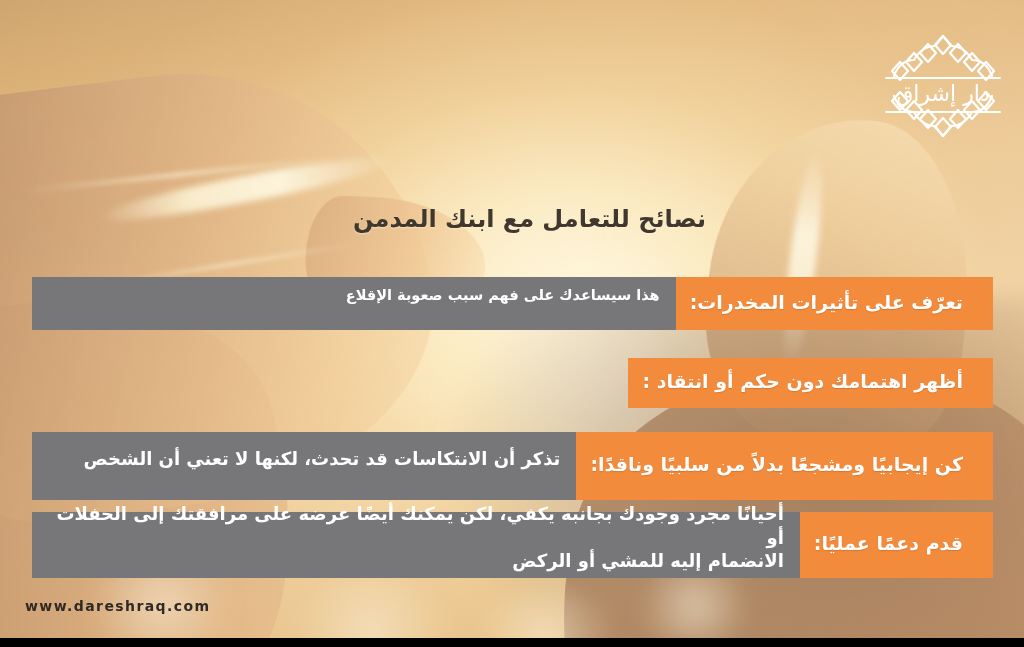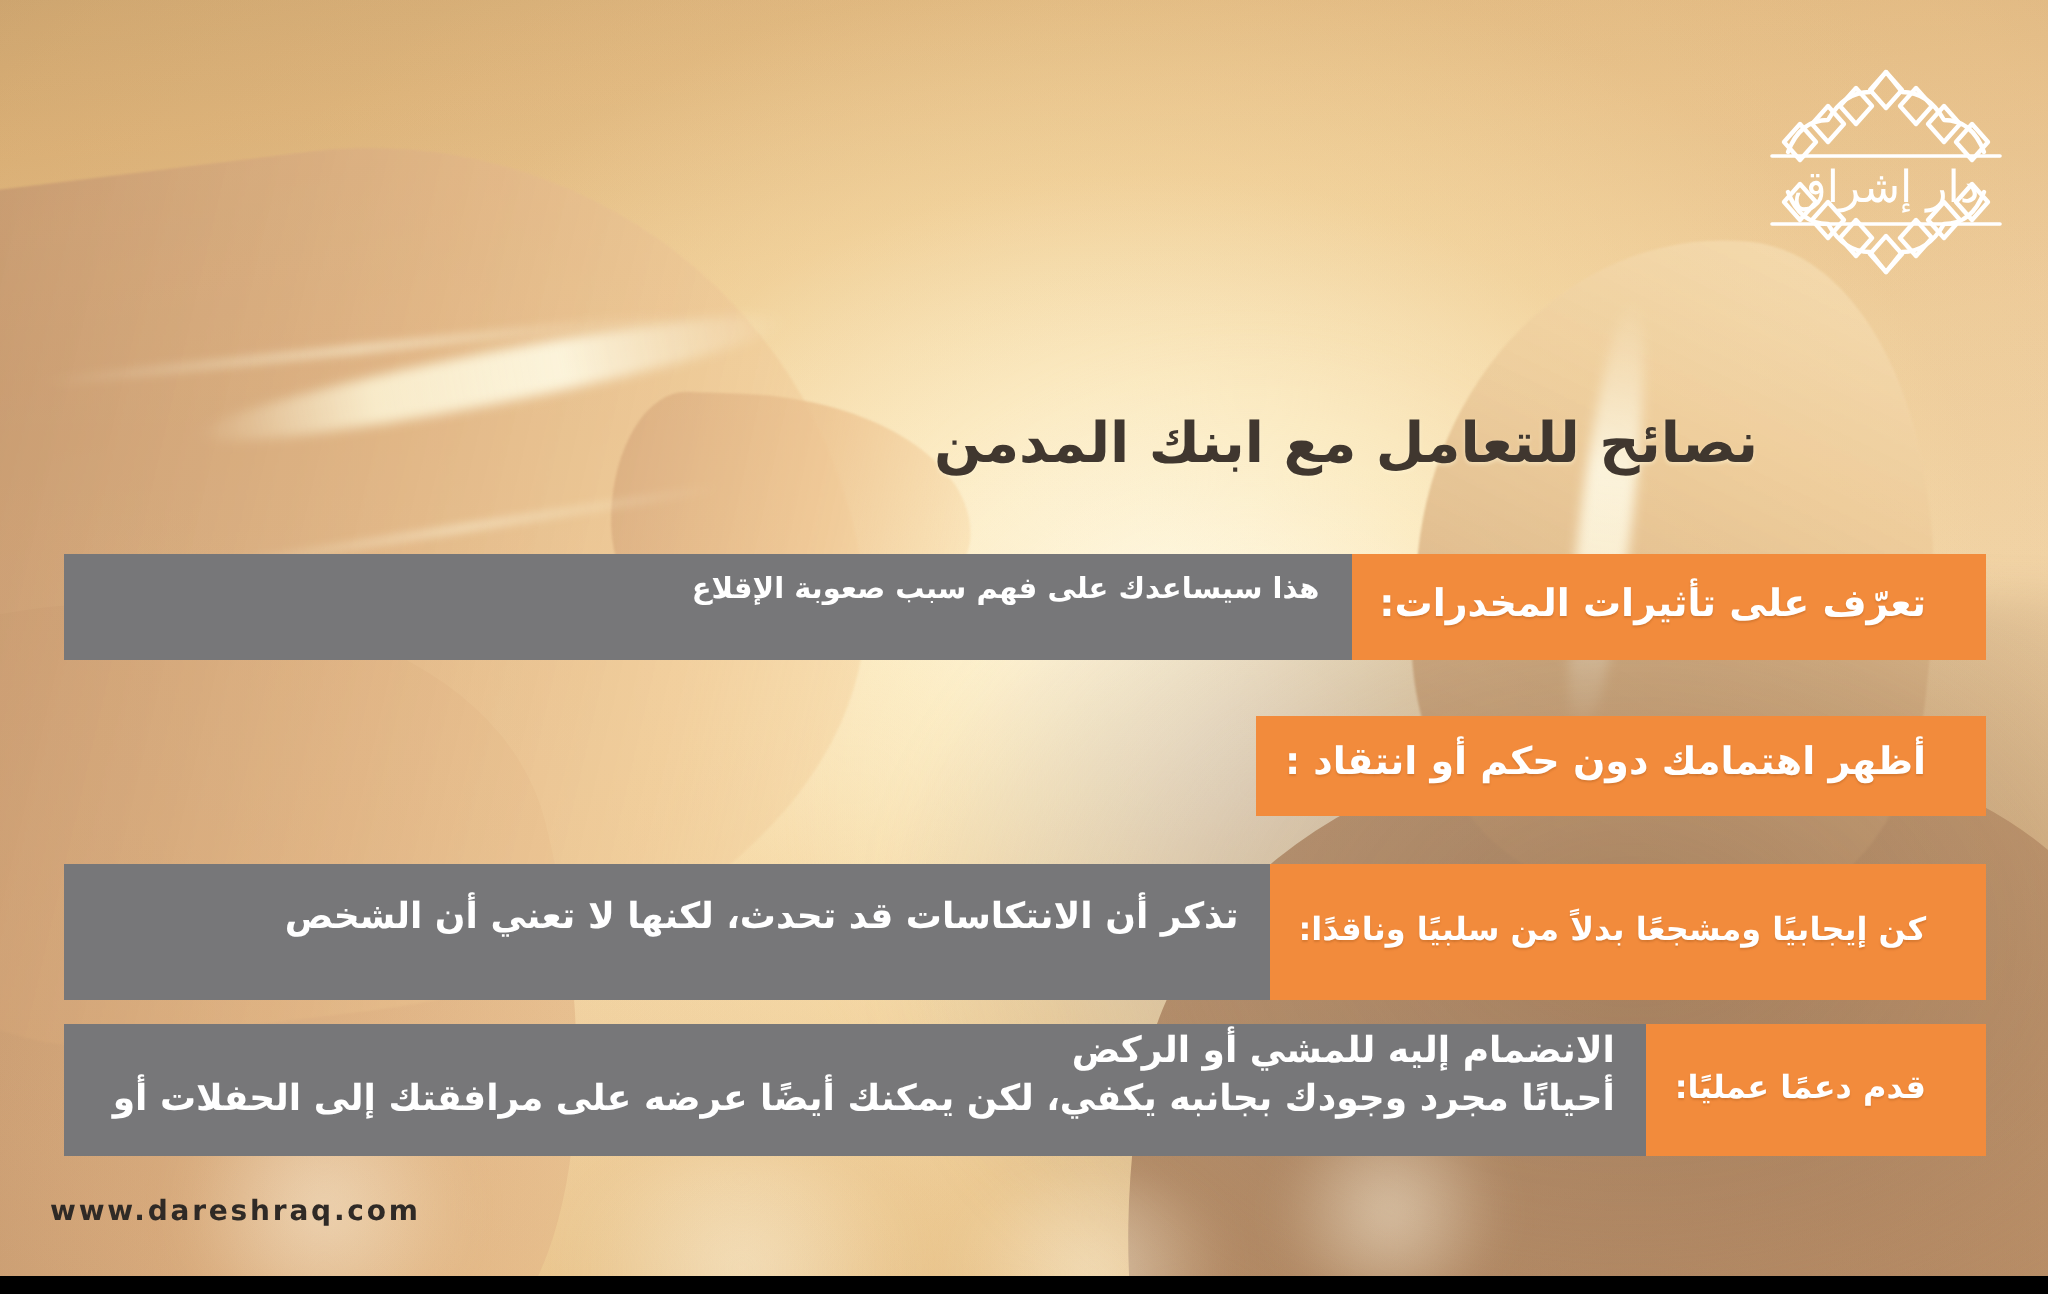--- a/index.html
+++ b/index.html
@@ -209,22 +209,22 @@
     right:14px; top:22px;
     width:134px; height:128px;
   }
   .logo svg { width:100%; height:100%; display:block; }
 
   
   .headline {
     position:absolute;
     right:31px; top:205px;
     width:640px;
-    text-align:center;
-    font-size:28px;
+    text-align:left;
+    font-size:24px;
     font-weight:700;
     color:#40372f;
     letter-spacing:-0.2px;
     text-shadow:0 1px 2px rgba(255,246,214,0.55);
     line-height:1.2;
     direction:rtl;
   }
 
   
   .rows {
@@ -272,21 +272,21 @@
     text-align:right;
   }
   .row-desc span { display:block; width:100%; }
 
   
   .row-1 { top:0px;   height:53px; }
   .row-2 { top:81px;  height:50px; }
   .row-3 { top:155px; height:68px; }
   .row-4 { top:235px; height:66px; }
 
-  .row-3 .row-label, .row-4 .row-label { font-size:16px; }
+  .row-3 .row-label, .row-4 .row-label { font-size:19px; }
   .row-3 .row-desc, .row-4 .row-desc { font-size:18px;justify-content:flex-end; }
 
   
   .website {
     position:absolute;
     left:25px; top:598px;
     font-size:14px;
     font-weight:700;
     color:#2f2a26;
     letter-spacing:1.4px;
@@ -381,22 +381,22 @@
           <span>
             <span style="display:block">تذكر أن الانتكاسات قد تحدث، لكنها لا تعني أن الشخص</span>
           </span>
         </div>
       </div>
 
       <div class="row row-4">
         <div class="row-label">قدم دعمًا عمليًا:</div>
         <div class="row-desc">
           <span>
+            <span style="display:block">أحيانًا مجرد وجودك بجانبه يكفي، لكن يمكنك أيضًا عرضه على مرافقتك إلى الحفلات أو</span>
             <span style="display:block">الانضمام إليه للمشي أو الركض</span>
-            <span style="display:block">أحيانًا مجرد وجودك بجانبه يكفي، لكن يمكنك أيضًا عرضه على مرافقتك إلى الحفلات أو</span>
           </span>
         </div>
       </div>
 
     </div>
 
     <div class="website">www.dareshraq.com</div>
 
   </div>
 </div>

